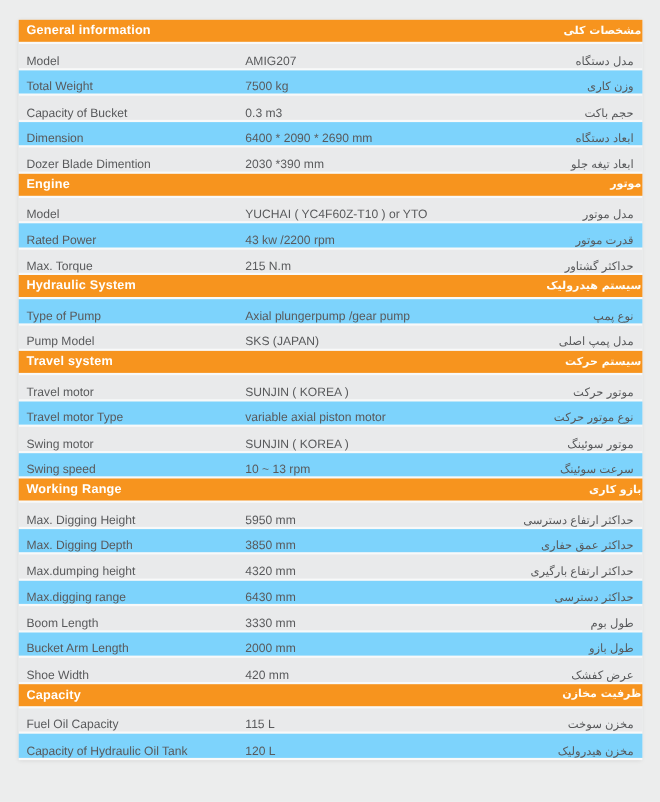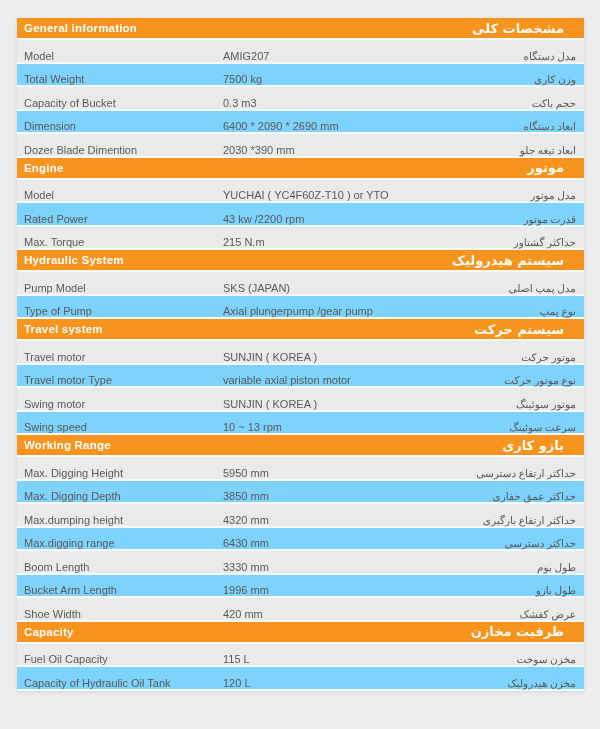--- a/index.html
+++ b/index.html
@@ -28,23 +28,23 @@
     gap:20px;
   }
   .section-header .hdr-en{
     padding-left:7px;
     color:#FFFFFF;
     font-size:11.5px;
     font-weight:bold;
     letter-spacing:0.2px;
   }
   .section-header .hdr-fa{
-    padding-right:20px;
+    padding-right:1px;
     color:#FFFDF8;
-    font-size:13px;
+    font-size:10px;
     font-weight:bold;
     direction:rtl;
     font-family:"DejaVu Sans",sans-serif;
   }
   .spec-row{
     height:21.5px;
     display:flex;
     align-items:flex-end;
     margin-bottom:2px;
     font-size:11px;
@@ -60,21 +60,21 @@
   }
   .cell-value{
     flex:1 1 auto;
     white-space:nowrap;
   }
   .cell-fa{
     padding-right:8px;
     flex:0 0 auto;
     direction:rtl;
     text-align:right;
-    font-family:Liberation Serif, serif;
+    font-family:Liberation Sans, sans-serif;
     font-size:10.5px;
     color:#58595B;
     white-space:nowrap;
   }
 </style>
 </head>
 <body>
 
 <div class="spec-table">
     <div class="section">
@@ -127,30 +127,30 @@
     <span class="cell-en">Max. Torque</span>
     <span class="cell-value">215 N.m</span>
     <span class="cell-fa" dir="rtl">حداکثر گشتاور</span>
   </div>
     </div>
     <div class="section">
     <div class="section-header">
       <span class="hdr-en">Hydraulic System</span>
       <span class="hdr-fa" dir="rtl">سیستم هیدرولیک</span>
     </div>
-  <div class="spec-row shade-dark">
+  <div class="spec-row shade-light">
+    <span class="cell-en">Type of Pump</span>
+    <span class="cell-value">Axial plungerpump /gear pump</span>
+    <span class="cell-fa" dir="rtl">نوع پمپ</span>
+  </div>
+      <div class="spec-row shade-dark">
     <span class="cell-en">Pump Model</span>
     <span class="cell-value">SKS  (JAPAN)</span>
     <span class="cell-fa" dir="rtl">مدل پمپ اصلی</span>
   </div>
-      <div class="spec-row shade-light">
-    <span class="cell-en">Type of Pump</span>
-    <span class="cell-value">Axial plungerpump /gear pump</span>
-    <span class="cell-fa" dir="rtl">نوع پمپ</span>
-  </div>
     </div>
     <div class="section">
     <div class="section-header">
       <span class="hdr-en">Travel system</span>
       <span class="hdr-fa" dir="rtl">سیستم حرکت</span>
     </div>
   <div class="spec-row shade-dark">
     <span class="cell-en">Travel motor</span>
     <span class="cell-value">SUNJIN  ( KOREA )</span>
     <span class="cell-fa" dir="rtl">موتور حرکت</span>
@@ -196,21 +196,21 @@
     <span class="cell-value">6430 mm</span>
     <span class="cell-fa" dir="rtl">حداکثر دسترسی</span>
   </div>
       <div class="spec-row shade-dark">
     <span class="cell-en">Boom Length</span>
     <span class="cell-value">3330 mm</span>
     <span class="cell-fa" dir="rtl">طول بوم</span>
   </div>
       <div class="spec-row shade-light">
     <span class="cell-en">Bucket Arm Length</span>
-    <span class="cell-value">1996 mm</span>
+    <span class="cell-value">2000 mm</span>
     <span class="cell-fa" dir="rtl">طول بازو</span>
   </div>
       <div class="spec-row shade-dark">
     <span class="cell-en">Shoe Width</span>
     <span class="cell-value">420 mm</span>
     <span class="cell-fa" dir="rtl">عرض کفشک</span>
   </div>
     </div>
     <div class="section">
     <div class="section-header">

